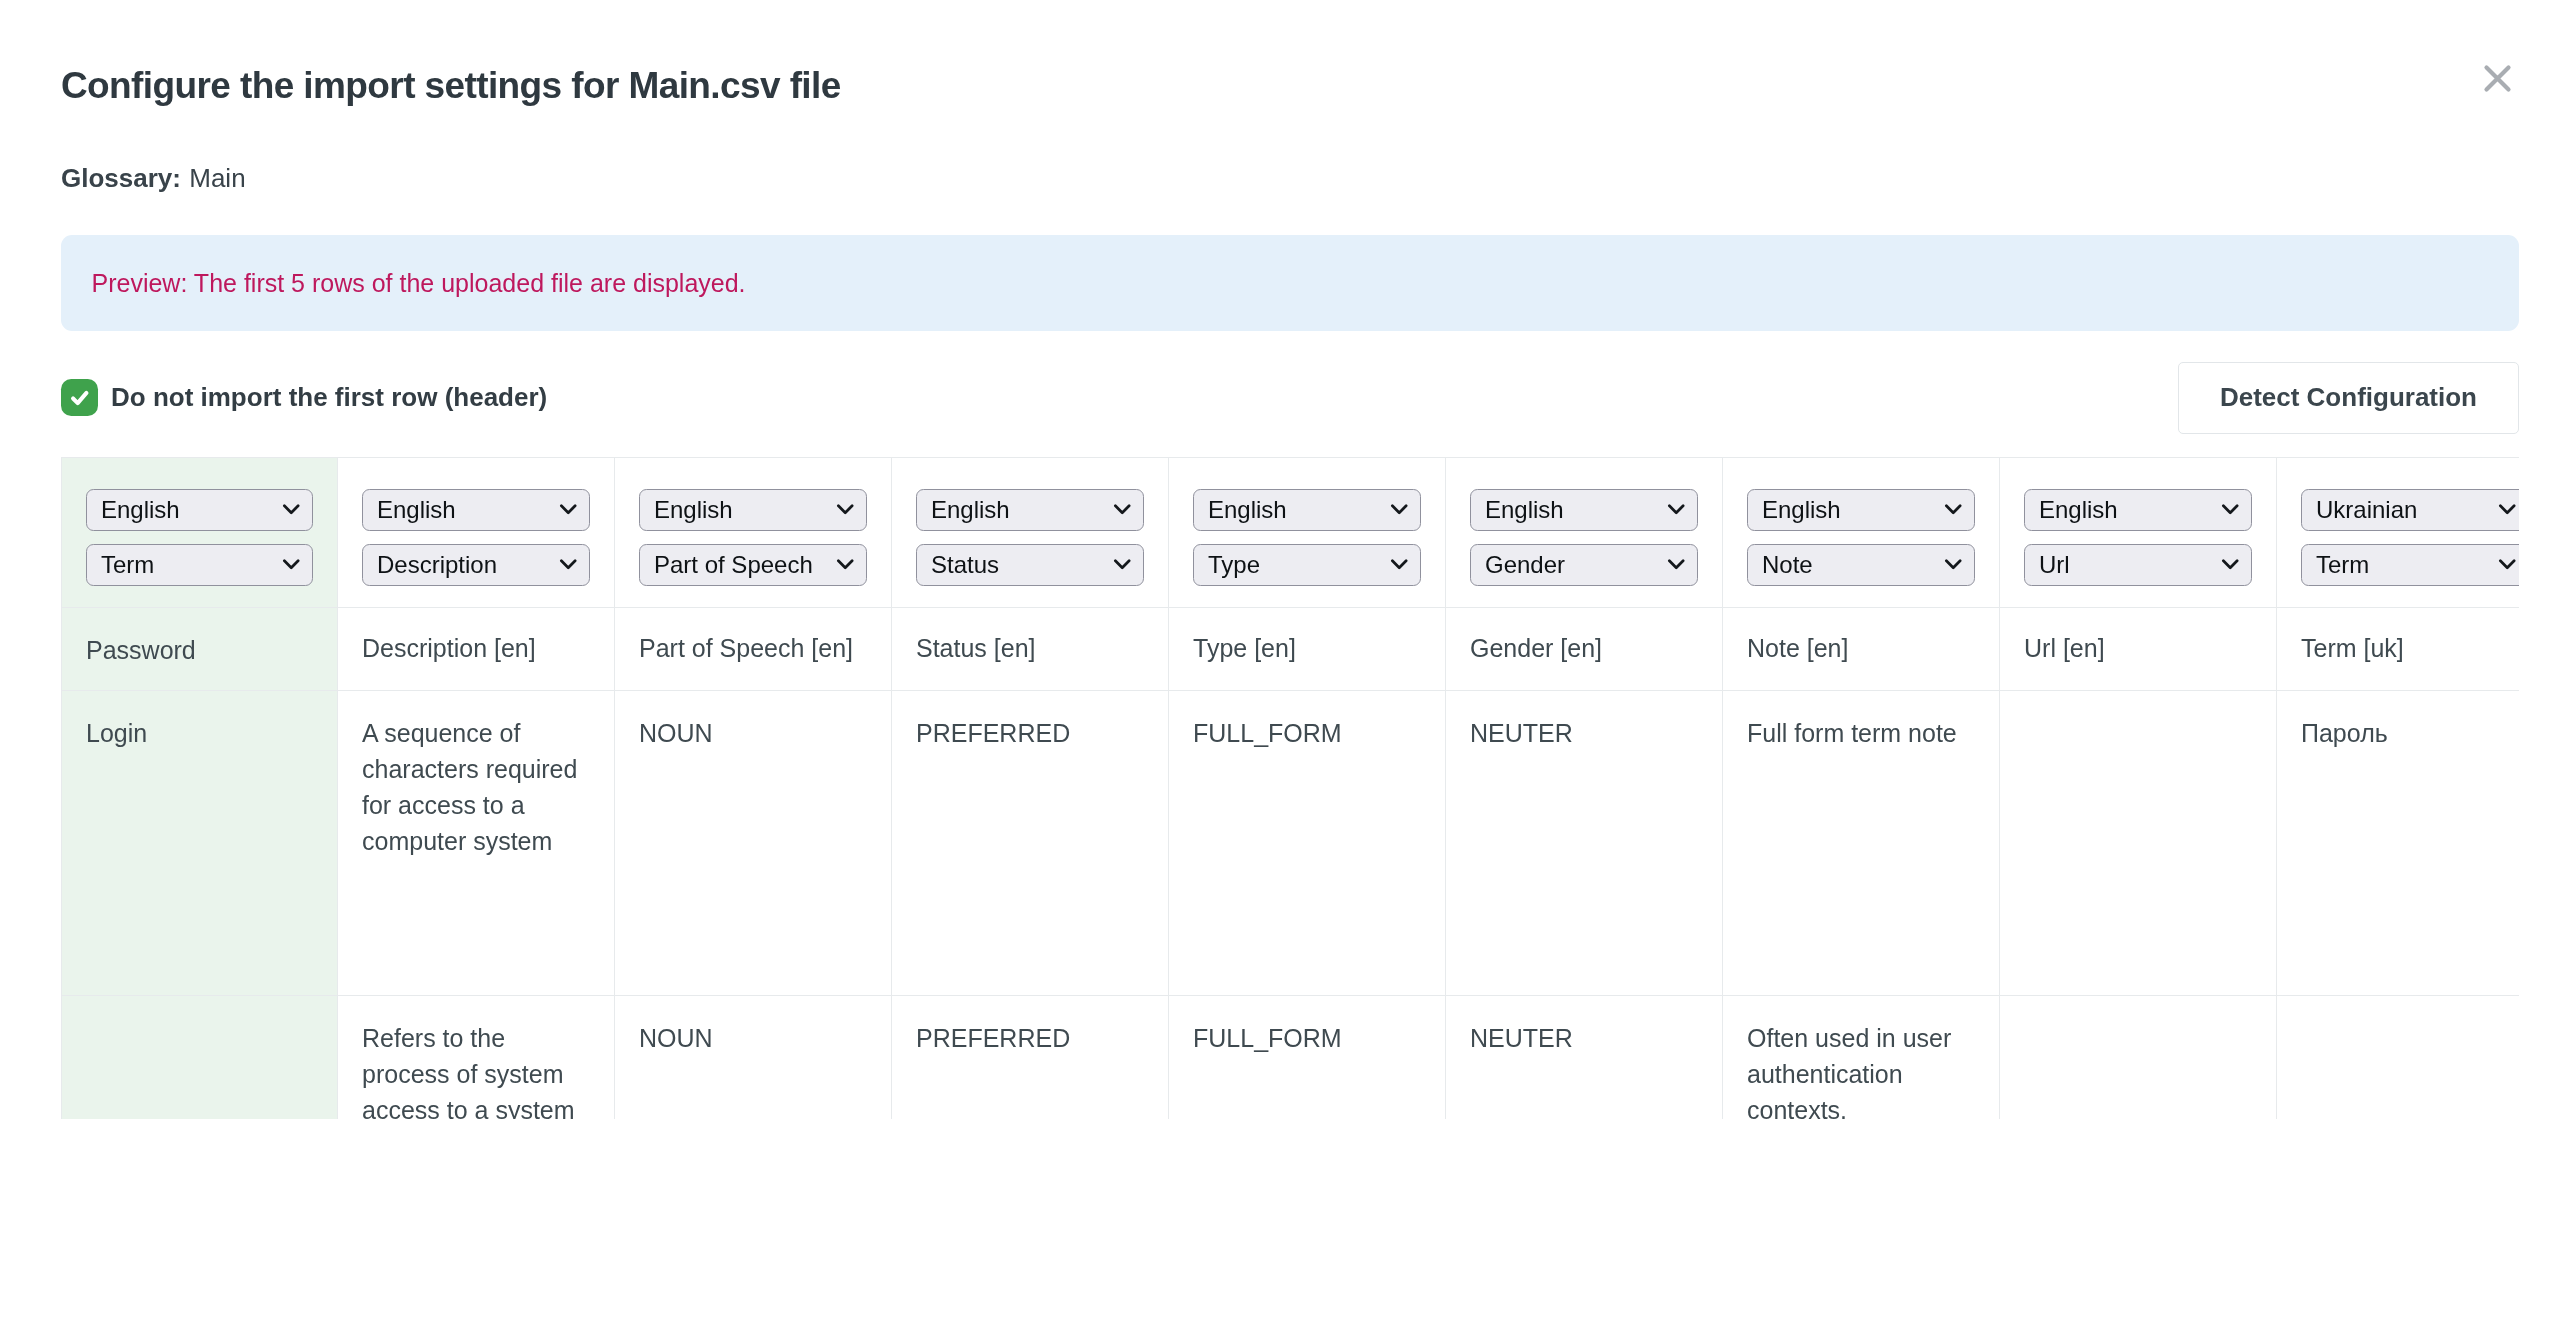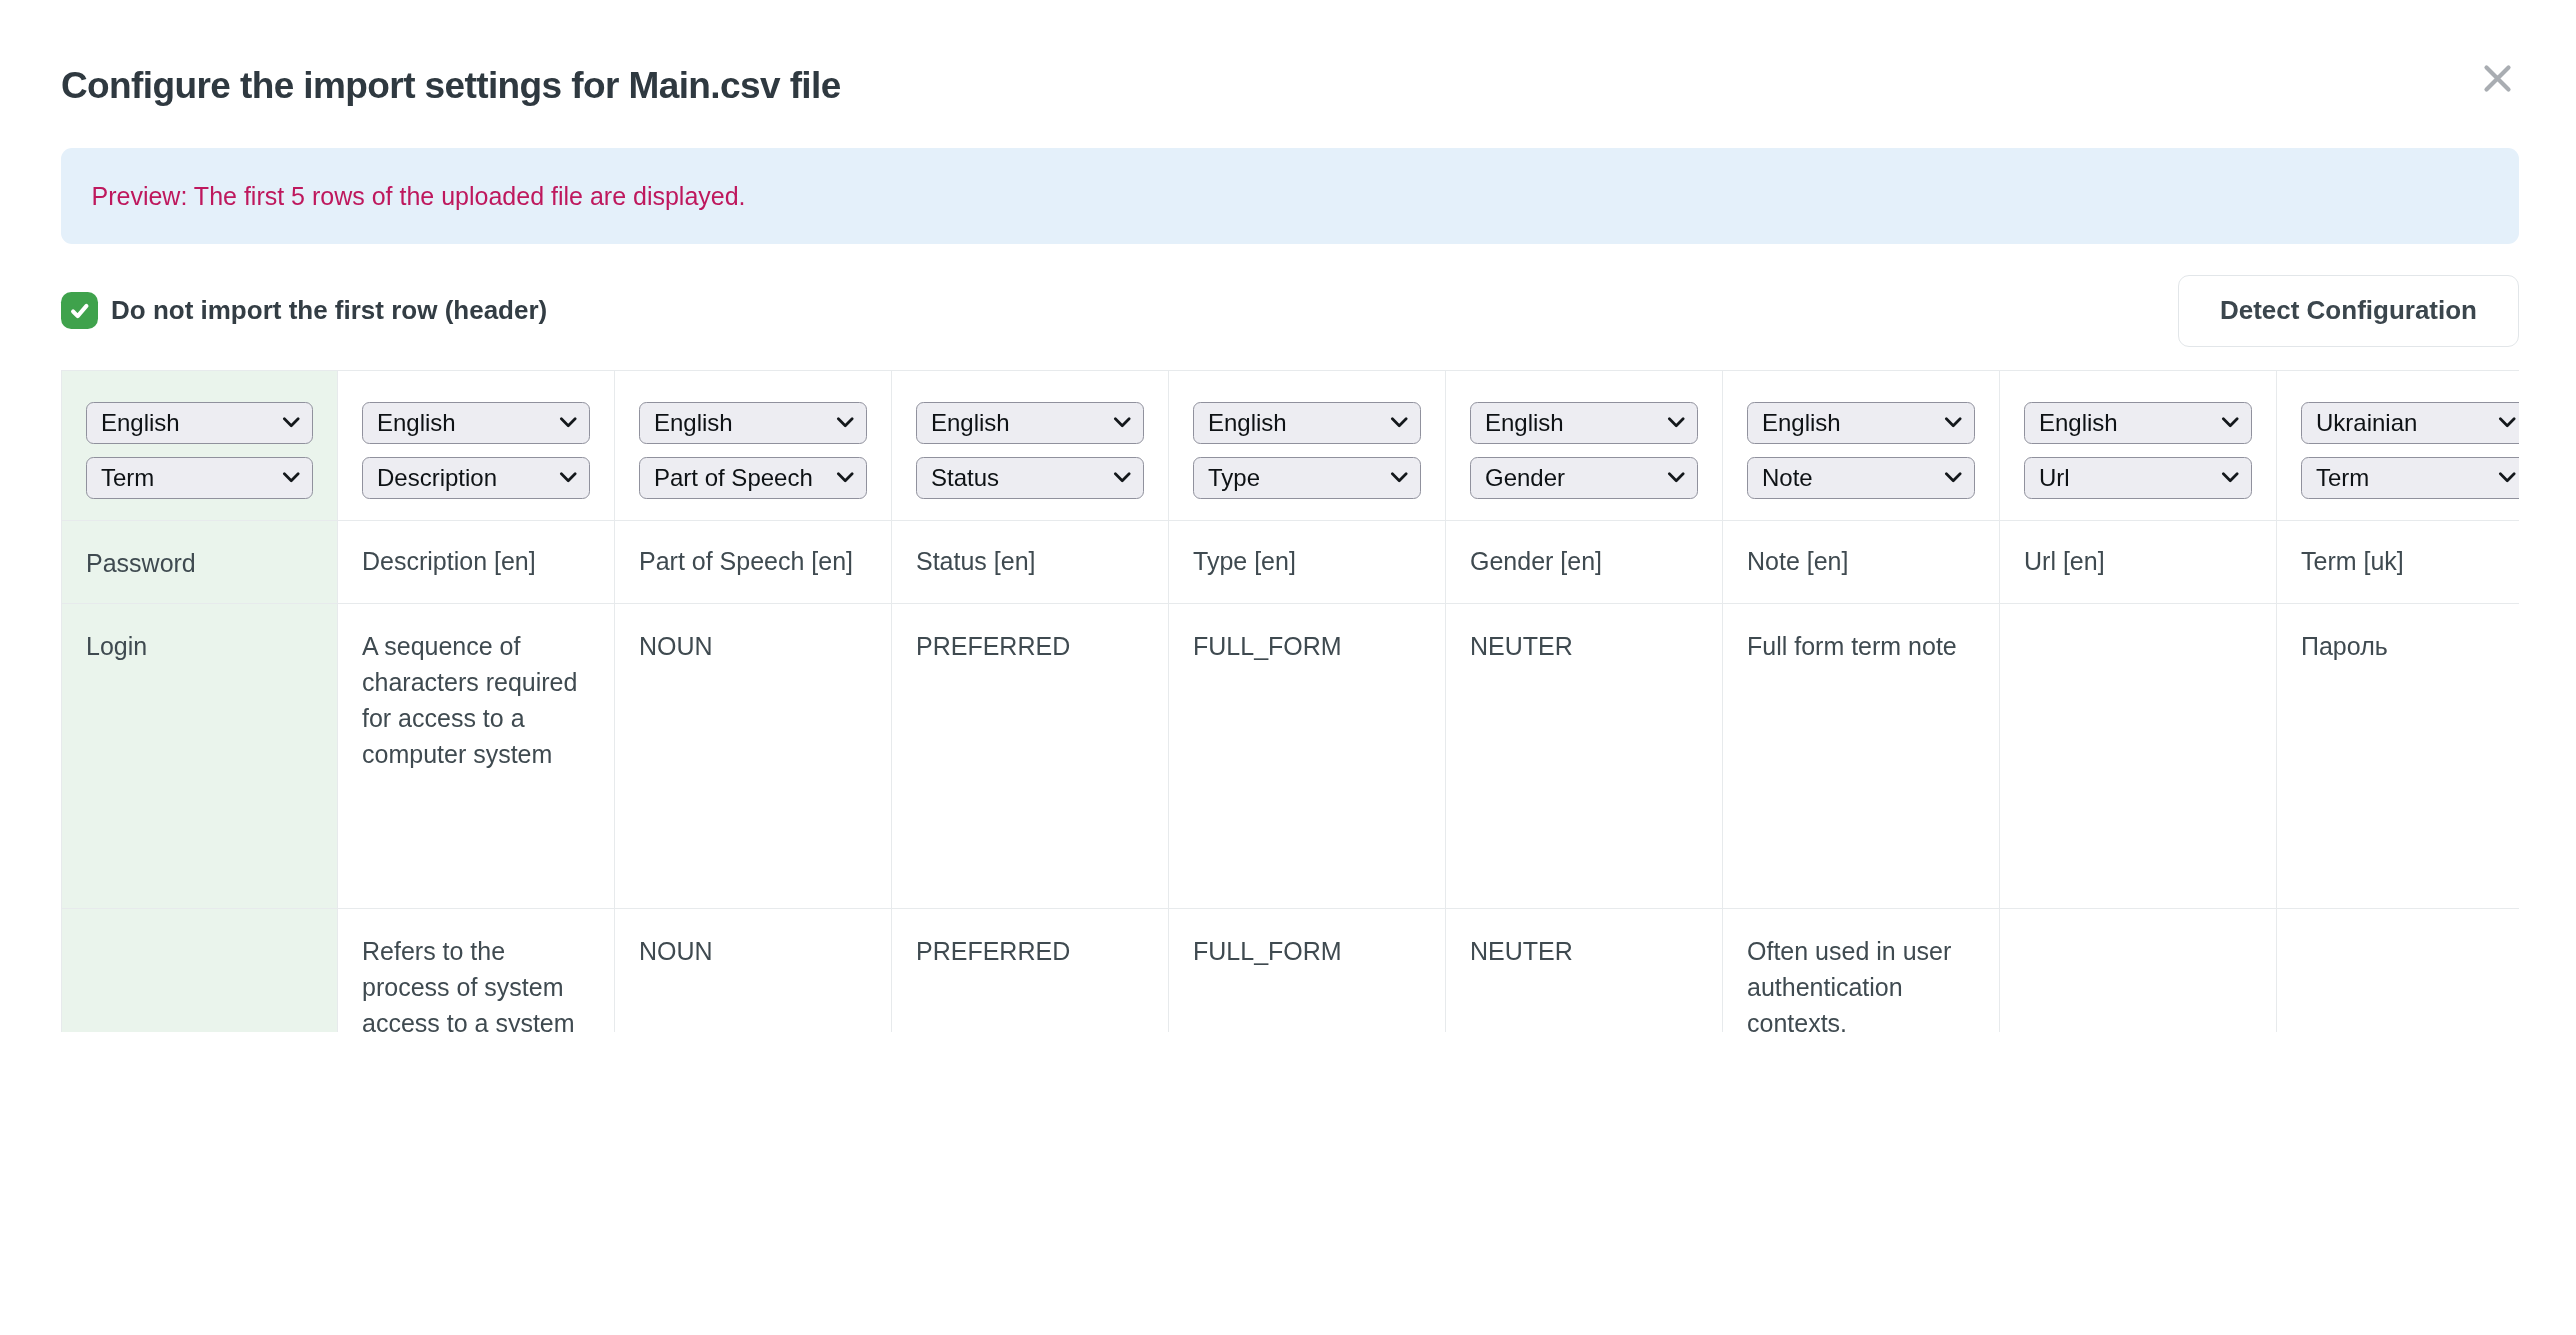--- a/index.html
+++ b/index.html
@@ -17,21 +17,21 @@
   .glossary .gvalue { font-weight:400; margin-left:8.3px; }
 
   .banner { margin-top:41px; height:96px; border-radius:11px; background:#e4f0fa;
             display:flex; align-items:center; padding:0 30.5px; font-size:25px; color:#be185d; }
 
   .options-row { margin-top:30.5px; height:72px; display:flex; align-items:center; justify-content:space-between; }
   .checkbox-wrap { display:flex; align-items:center; gap:13px; }
   .checkbox { width:37px; height:37px; border-radius:10.2px; background:#3fa24c;
               display:flex; align-items:center; justify-content:center; cursor:pointer; }
   .checkbox-label { font-size:26px; font-weight:600; color:#333d44; }
-  .detect-btn { height:72px; padding:0 41px; border-radius:11px; border:1.9px solid #e2e6e9;
+  .detect-btn { height:72px; padding:0 41px; border-radius:5px; border:1.9px solid #e2e6e9;
                 background:#fff; font-size:26px; font-weight:600; color:#3b464d;
                 display:flex; align-items:center; cursor:pointer; }
 
   .table-scroll { margin-top:23px; width:2458px; height:662px; overflow:hidden; }
   .table-inner { display:grid; grid-template-columns:repeat(9, 277px); width:max-content;
                  border-top:1.9px solid #e7eaec; }
   .tcol { display:grid; grid-template-rows:150px 83px 305px 204px; border-right:1.9px solid #e7eaec; }
   .tcol.highlight { border-left:1.9px solid #e7eaec; background:#eaf4ec; }
   .cell { border-bottom:1.9px solid #e7eaec; padding:0 24px; font-size:25px; color:#3f4a50; overflow:hidden; }
   .cell.selects { display:flex; flex-direction:column; padding-top:31px; gap:13px; }
@@ -56,20 +56,23 @@
 <div class="modal">
 
   <button class="close-btn">
     <svg width="33" height="33" viewBox="0 0 36 36">
       <path d="M6 6 L30 30 M30 6 L6 30" stroke="#a9adb2" stroke-width="4.6" stroke-linecap="round" fill="none"></path>
     </svg>
   </button>
 
   <div class="title">Configure the import settings for Main.csv file</div>
 
+  <div class="glossary">
+    <span class="glabel">Glossary:</span><span class="gvalue">Main</span>
+  </div>
 
   <div class="banner">
     <span>Preview: The first 5 rows of the uploaded file are displayed.</span>
   </div>
 
   <div class="options-row">
     <div class="checkbox-wrap">
       <span class="checkbox">
         <svg width="24" height="24" viewBox="0 0 26 26">
           <path d="M5.5 13.5 L10.5 18.5 L20 7.5" stroke="#ffffff" stroke-width="4.4" fill="none" stroke-linecap="round" stroke-linejoin="round"></path>

